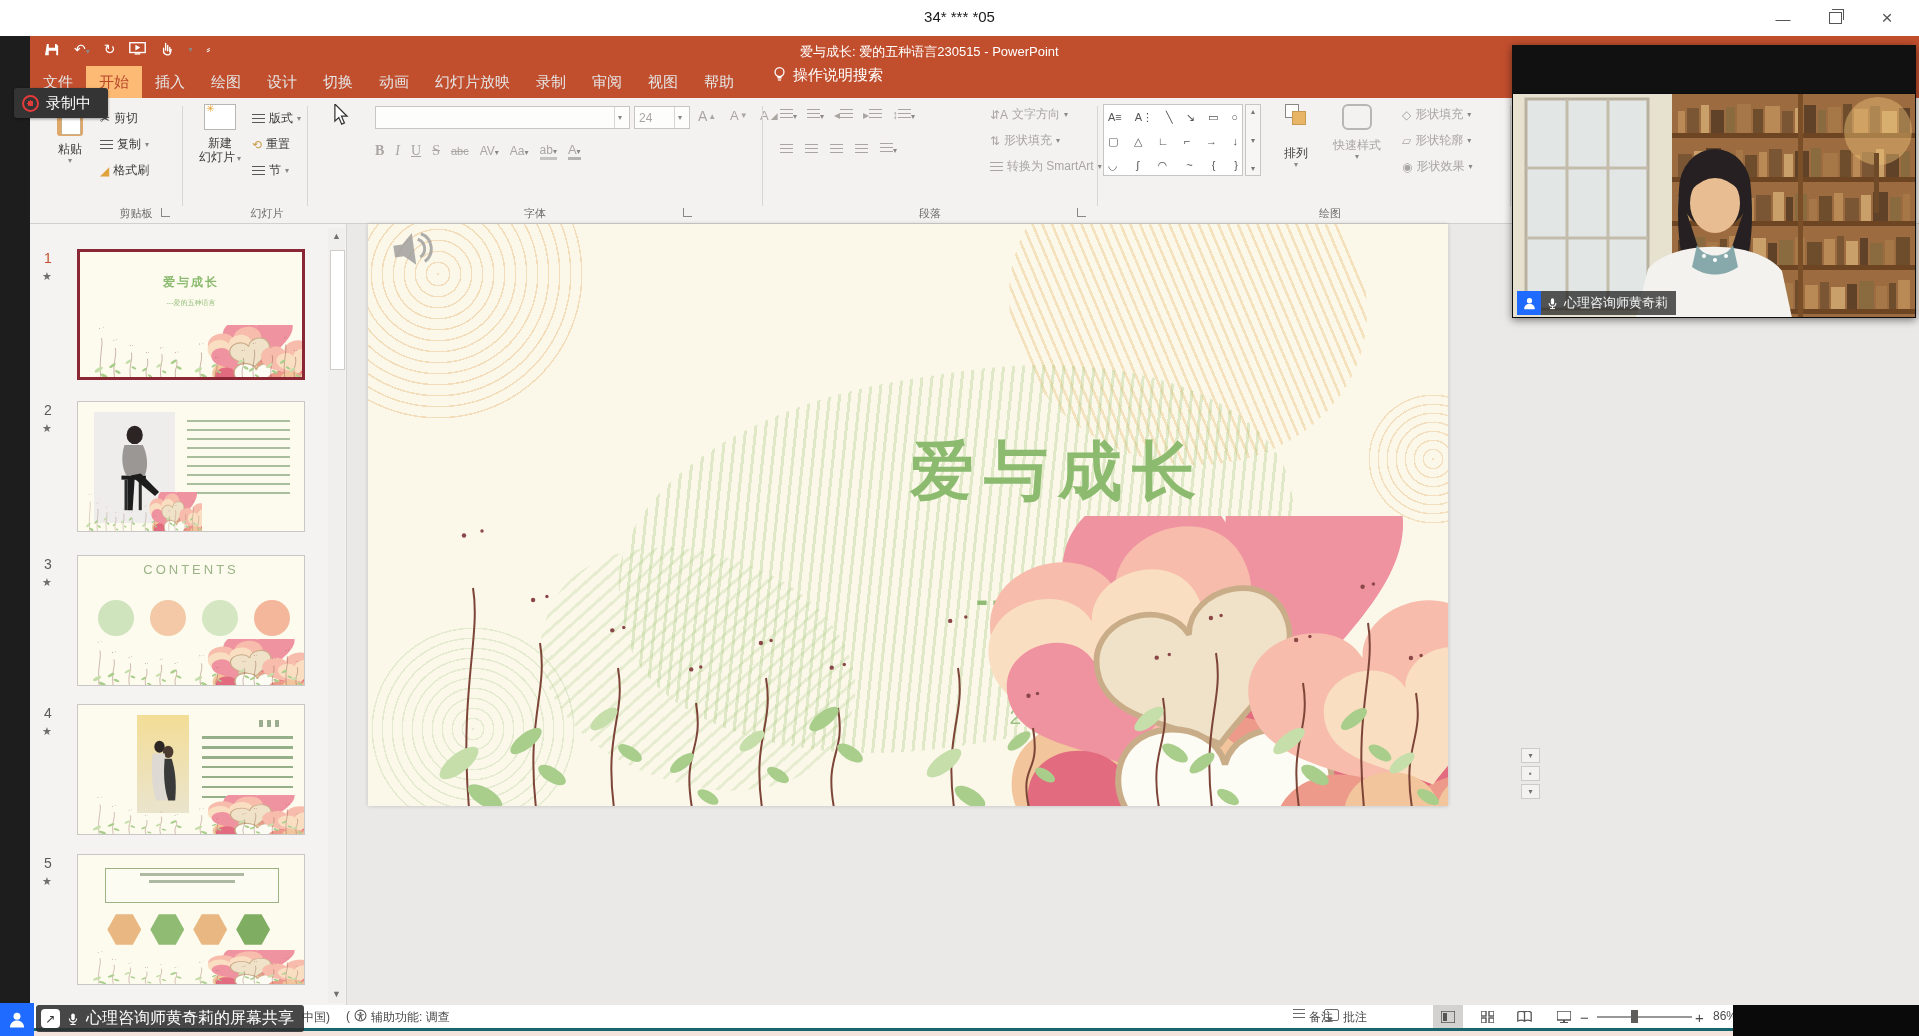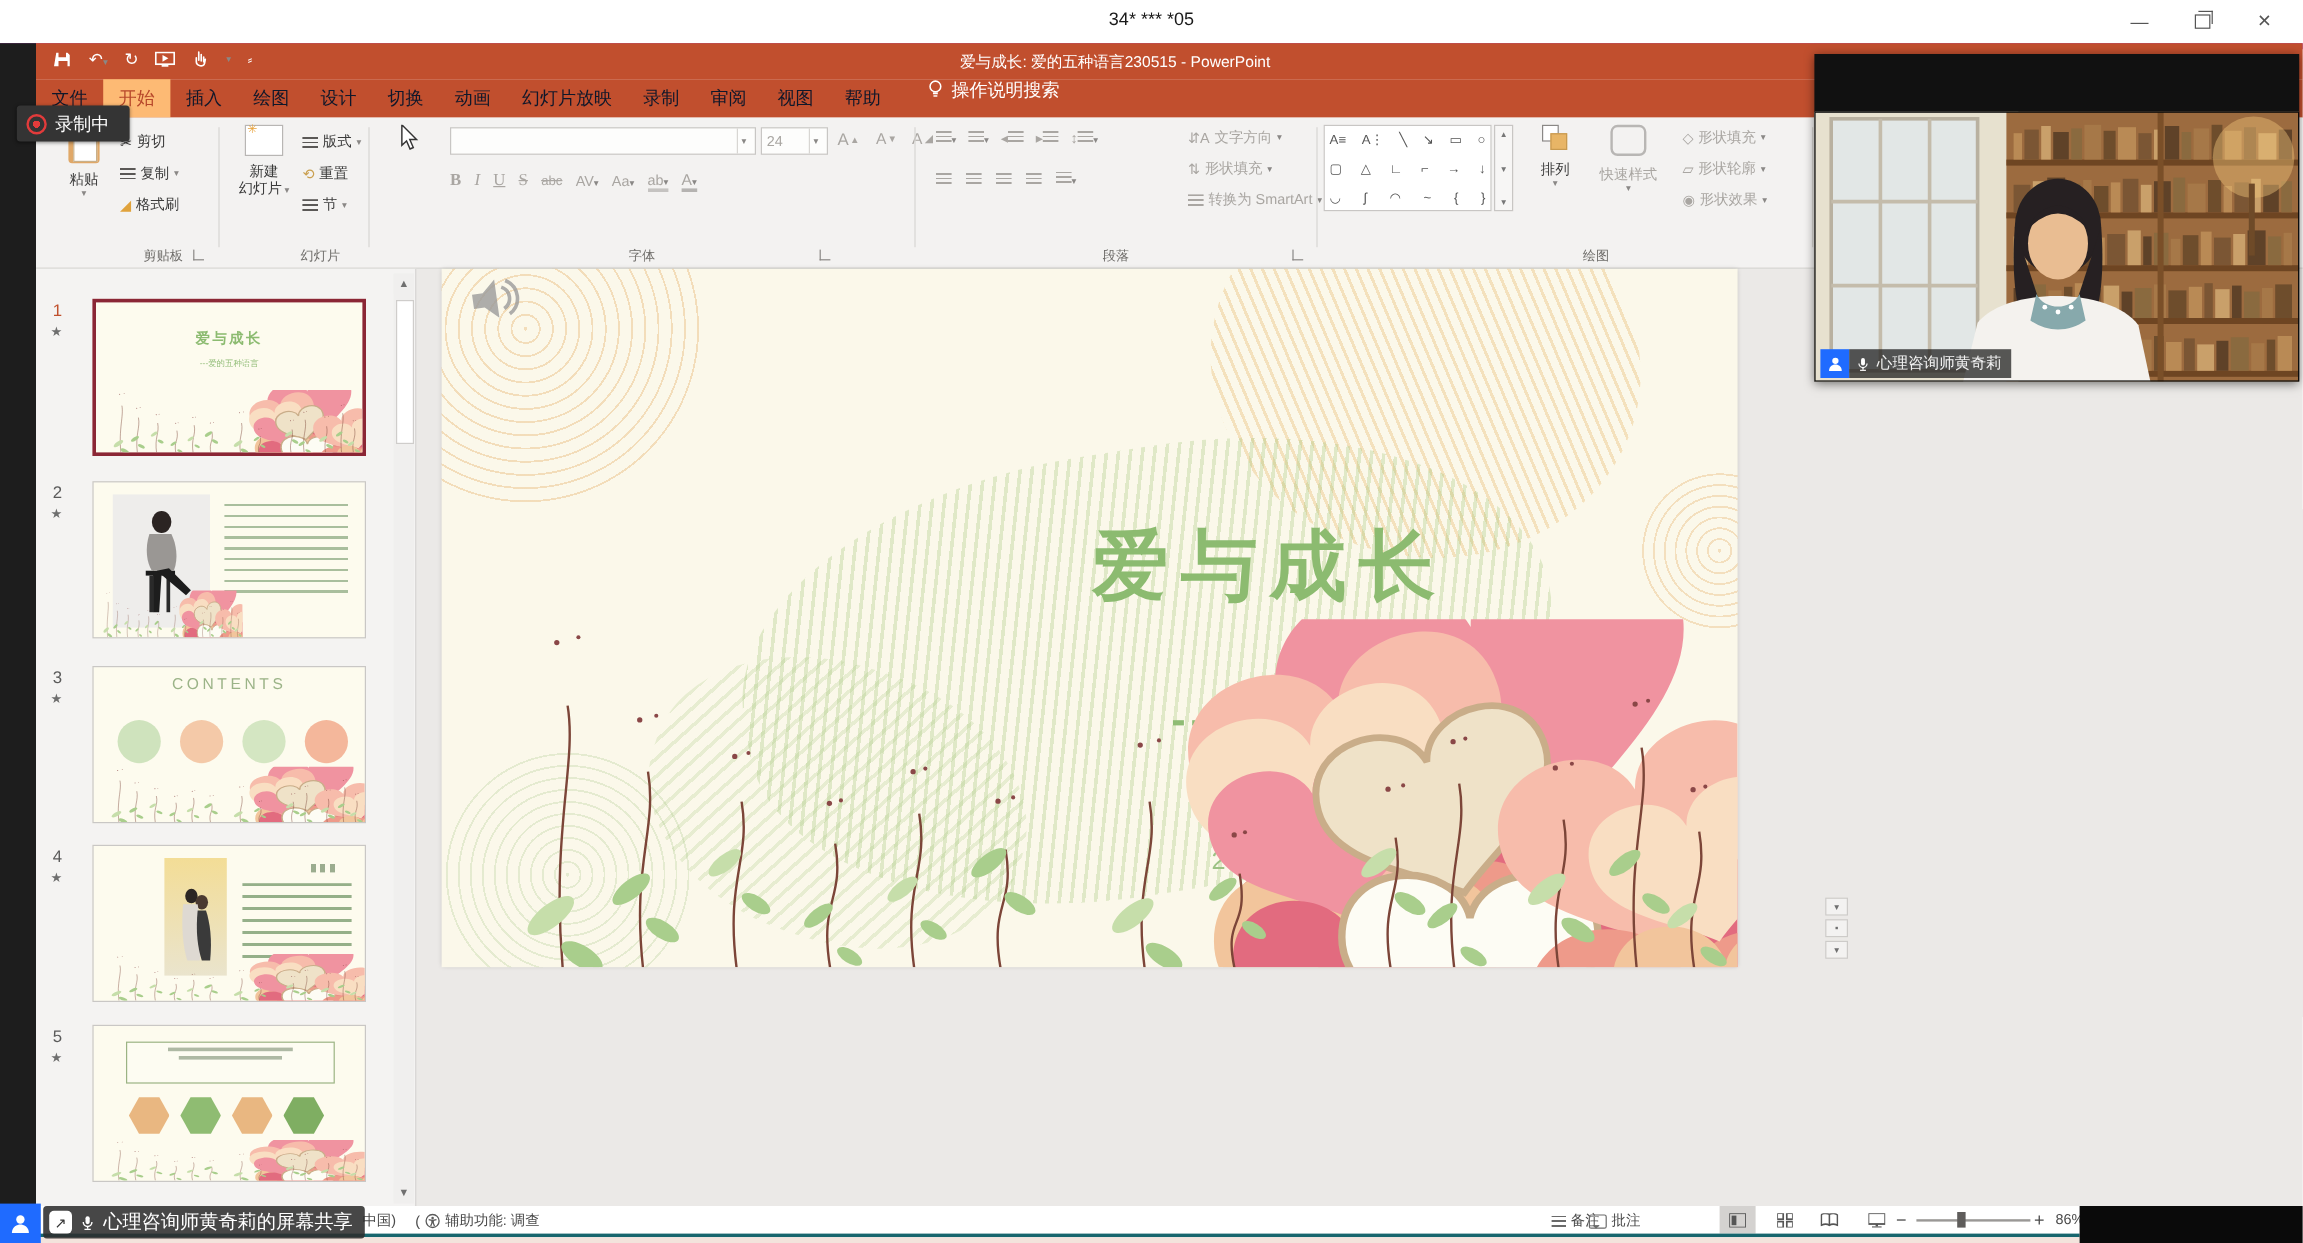--- a/index.html
+++ b/index.html
@@ -18,21 +18,21 @@
   .left-strip{left:0;top:36px;width:30px;height:1000px;background:#1d1d1d}
 
   
   .ppt-titlebar{left:30px;top:36px;width:1889px;height:30px;background:#c14f2e}
   .qat{left:45px;top:41px;display:flex;gap:14px;align-items:center;color:#fff;font-size:14px}
   .qat svg{display:block}
   .ppt-title{left:800px;top:43px;font-size:13px;color:#fff;white-space:nowrap}
 
   
   .tab-row{left:30px;top:66px;width:1889px;height:32px;background:#c14f2e;display:flex;align-items:stretch}
-  .tab{color:#0f172a;font-size:15px;padding:0 13px;display:flex;align-items:center;white-space:nowrap}
+  .tab{color:#e5e5e5;font-size:15px;padding:0 13px;display:flex;align-items:center;white-space:nowrap}
   .tab.selected{background:#fdba74;color:#b7472a}
   .search-box{display:flex;gap:7px;color:#fff;font-size:15px;padding-left:26px}
 
   .rec-badge{left:14px;top:88px;width:94px;height:30px;background:#343434;border-radius:3px;display:flex;align-items:center;gap:7px;padding-left:8px;box-sizing:border-box;z-index:40;box-shadow:0 1px 3px rgba(0,0,0,.4)}
   .rec-dot{width:13px;height:13px;border:2.5px solid #e23b3b;border-radius:50%;background:radial-gradient(circle,#e23b3b 0 3px,transparent 3px)}
   .rec-text{color:#fff;font-size:15px}
 
   
   .ribbon{left:30px;top:98px;width:1889px;height:126px;background:#f3f2f1;border-bottom:1px solid #d2d0ce;box-sizing:border-box}
   .vsep{position:absolute;top:8px;width:1px;height:100px;background:#d8d6d3}
@@ -84,21 +84,21 @@
   .vheader{position:absolute;left:0;top:0;width:404px;height:48px;background:#1c1c1c;display:flex;align-items:center;color:#ececec;font-size:15px}
   .vdivider{width:1px;height:22px;background:#4a4a4a;margin:0 12px 0 10px}
   .vlogo{margin-left:auto;margin-right:14px;position:relative;width:34px;height:24px}
   .vlogo i{position:absolute;width:17px;height:17px;border-radius:4px;transform:rotate(45deg)}
   .nametag{position:absolute;left:5px;top:246px;display:flex;align-items:center;z-index:5}
   .ntag-avatar{width:24px;height:24px;background:#1f6bff;display:flex;align-items:center;justify-content:center}
   .ntag-pill{height:24px;background:rgba(25,25,25,.72);display:flex;align-items:center;gap:5px;padding:0 8px 0 5px;color:#f2f2f2;font-size:13px}
 
   
   .statusbar{left:30px;top:1005px;width:1703px;height:23px;background:#fff;font-size:12px;color:#4a4a4a}
-  .sb-item{position:absolute;top:4px;display:flex;align-items:center;gap:4px;white-space:nowrap}
+  .sb-item{position:absolute;top:4px;display:flex;gap:4px;white-space:nowrap}
   .viewbtn{position:absolute;top:0;width:30px;height:23px;display:flex;align-items:center;justify-content:center}
   .viewbtn.sel{background:#d4d2d0}
   .teal-line{left:0;top:1028px;width:1733px;height:3px;background:#17666e}
   .pink-strip{left:0;top:1031px;width:1733px;height:5px;background:#f3e3dc}
   .black-corner{left:1733px;top:1005px;width:186px;height:31px;background:#0a0a0a}
 
   
   .share-ind{left:0;top:1003px;display:flex;align-items:flex-start;z-index:200}
   .share-avatar{width:34px;height:33px;background:#1f6bff;display:flex;align-items:center;justify-content:center}
   .share-pill{margin-left:2px;margin-top:2px;height:27px;background:rgba(45,45,45,.88);border-radius:3px;display:flex;align-items:center;gap:6px;padding:0 10px 0 5px;color:#fff;font-size:16px}
@@ -329,21 +329,21 @@
     <div class="gal-scroll">
         <span>▴</span>
         <span>▾</span>
         <span>▾</span>
       </div>
     <div class="bigbtn" style="left:1243px;width:46px">
       <div class="sq-icon">
           <i style="left:0;top:0"></i>
           <i class="b"></i>
         </div>
-      <div class="lbl" style="margin-top:8px">排列</div>
+      <div class="lbl" style="margin-top:20px">排列</div>
       <div class="caret">▾</div>
     </div>
     <div class="bigbtn dis" style="left:1294px;width:66px">
       <div class="qs-icon"></div>
       <div class="lbl" style="margin-top:8px">快速样式</div>
       <div class="caret">▾</div>
     </div>
     <div class="smallrow dis" style="left:1372px;top:8px">
         <span>◇</span>
         <span>形状填充</span>

